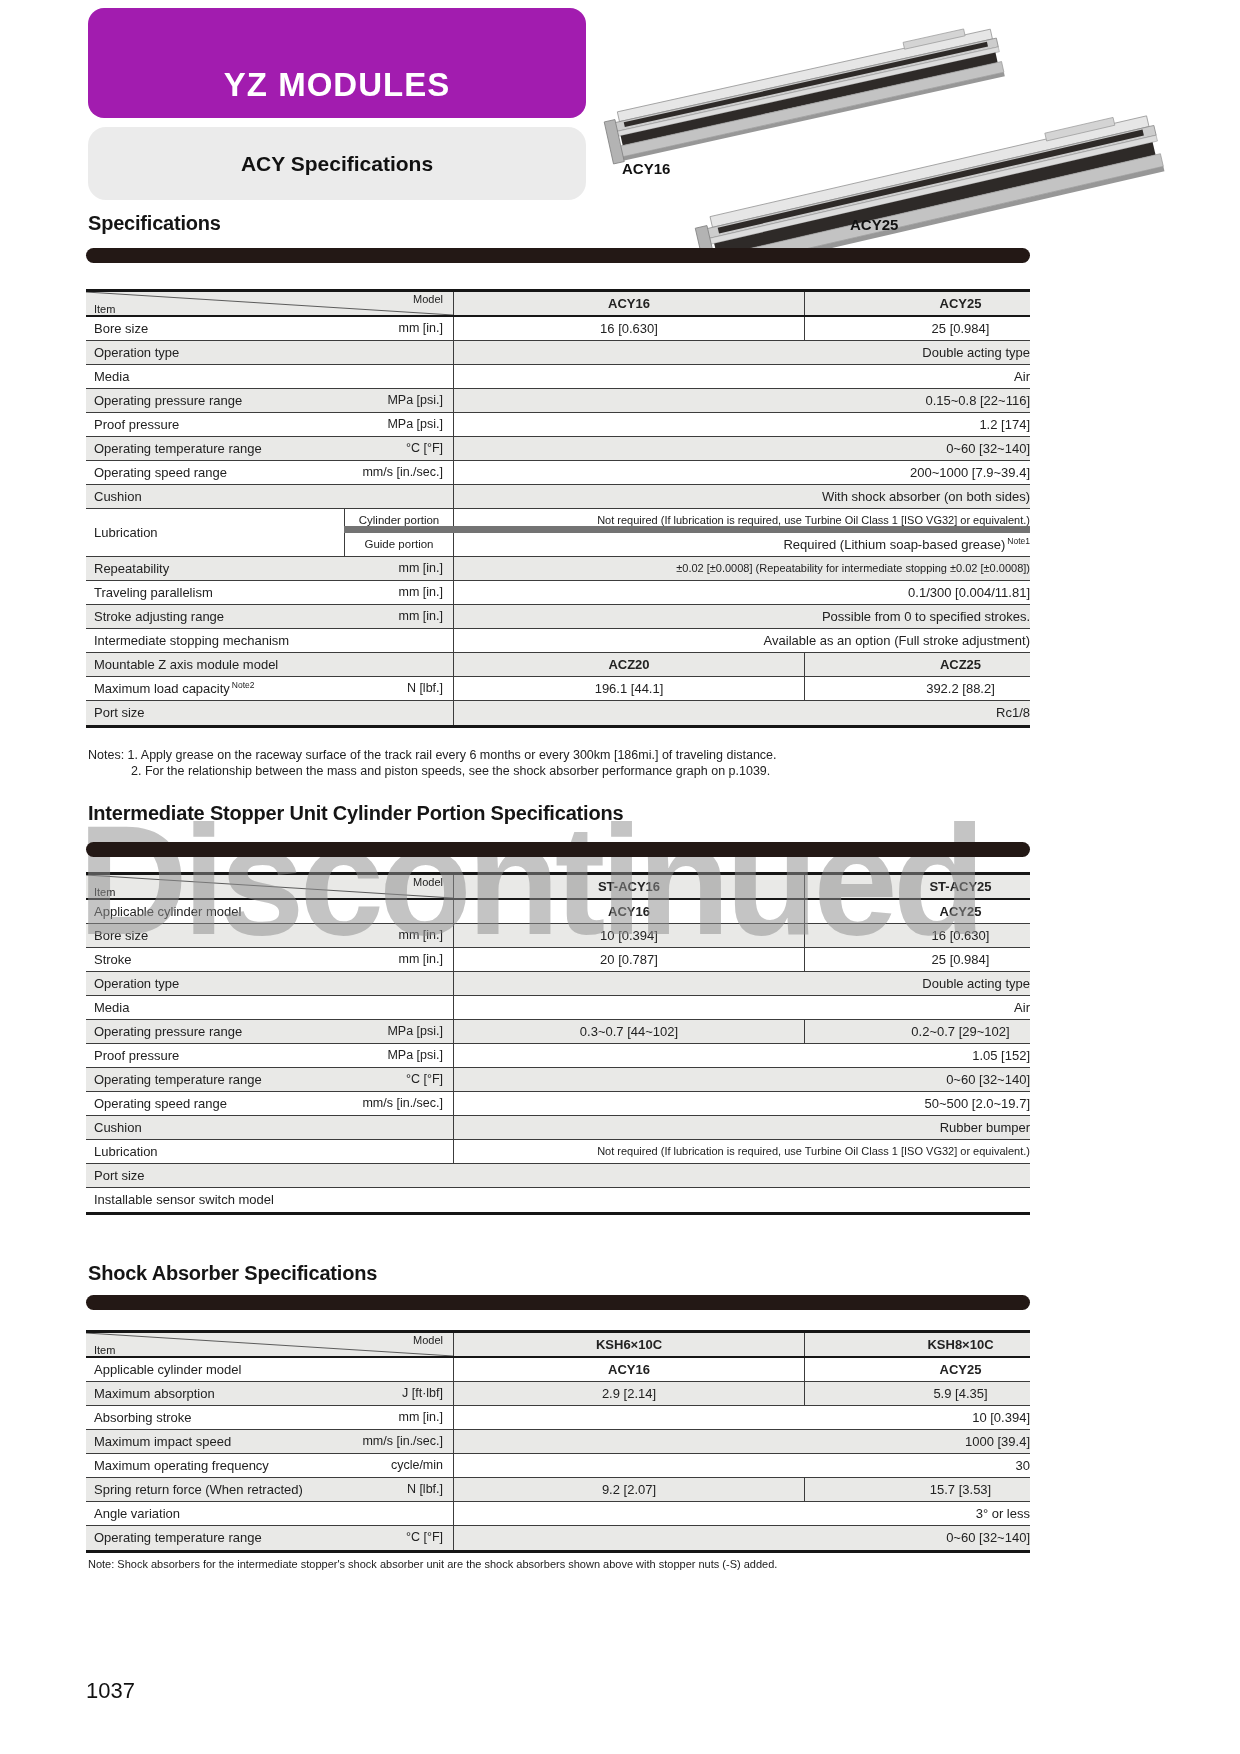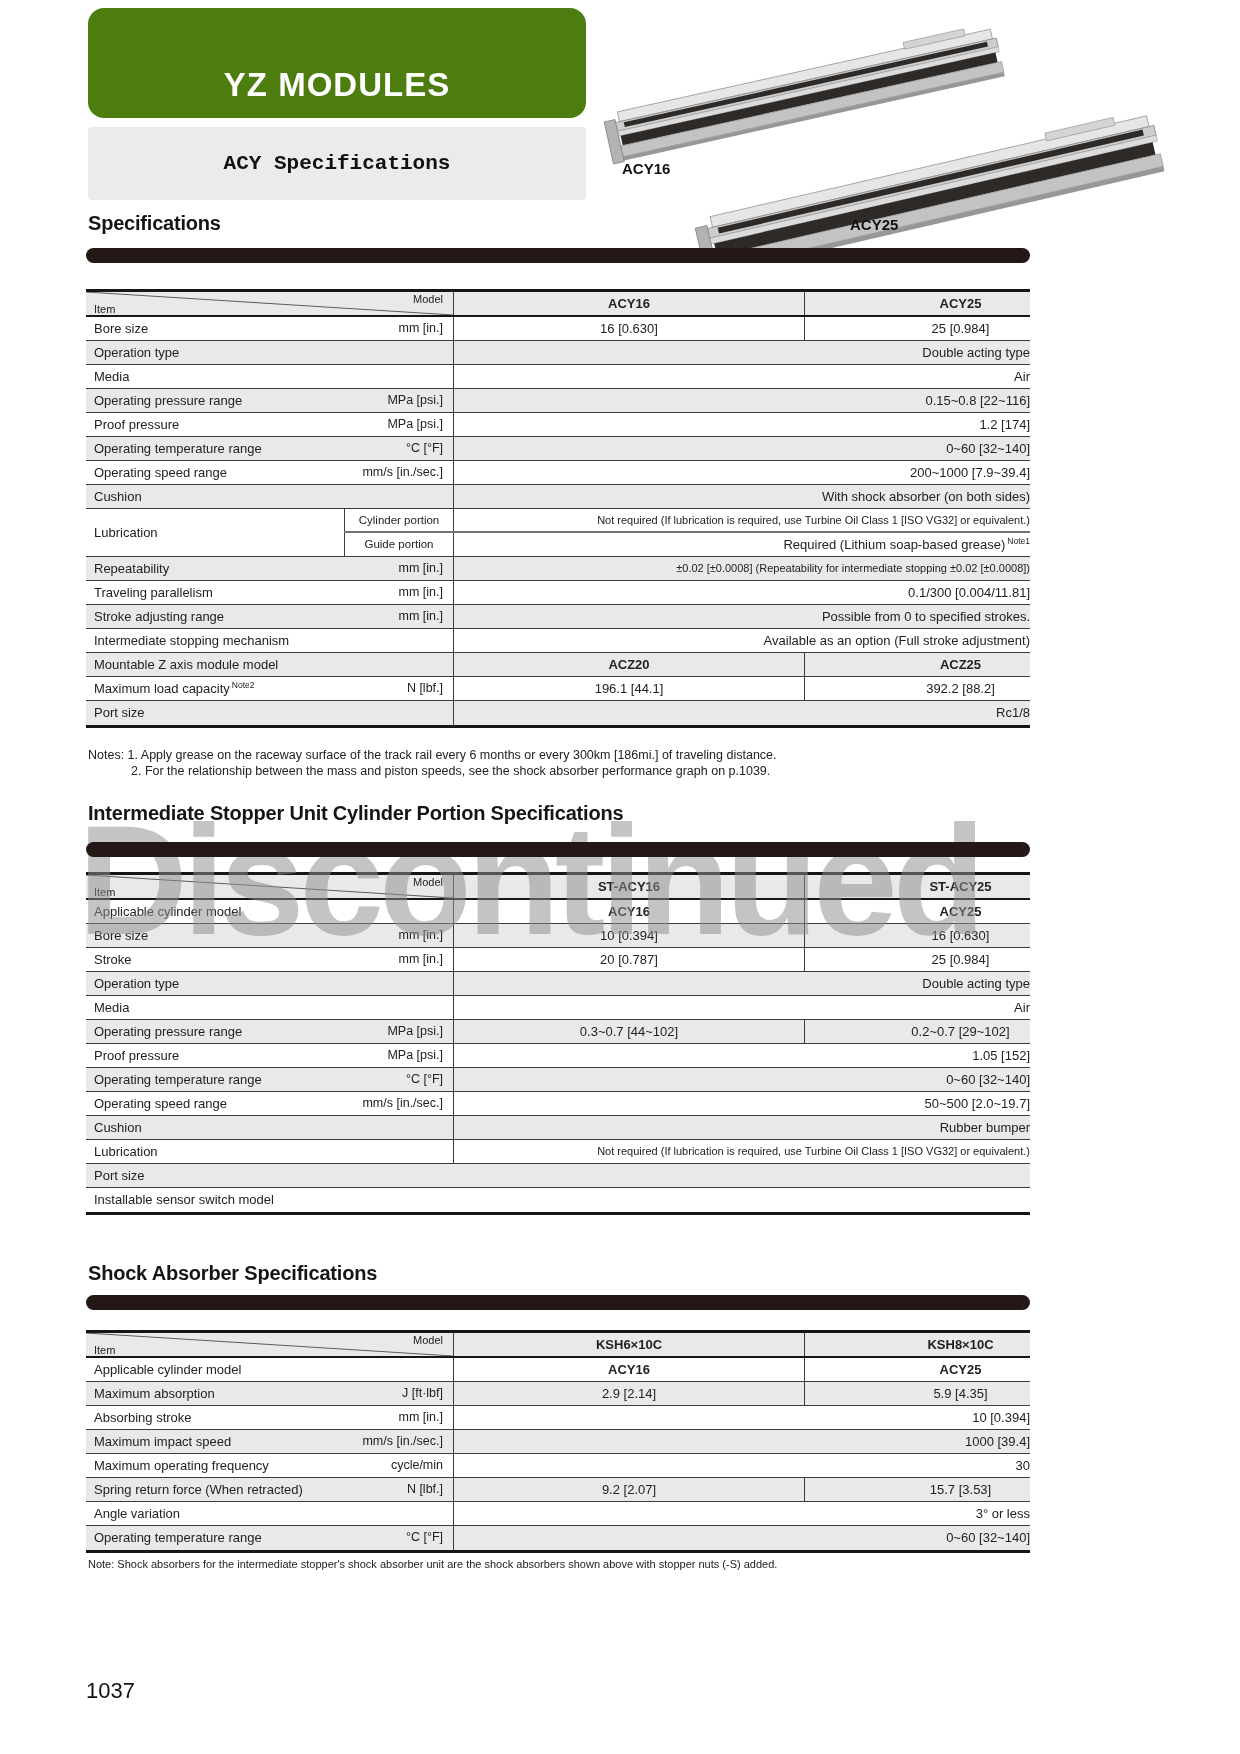--- a/index.html
+++ b/index.html
@@ -2,24 +2,24 @@
 <html><head>
 <meta charset="utf-8">
 <style>
   * { margin:0; padding:0; box-sizing:border-box; }
   html,body { background:#ffffff; }
   body { font-family:"Liberation Sans", sans-serif; color:#1a1a1a; }
   #page { position:relative; width:1240px; height:1754px; background:#fff; overflow:hidden; }
 
   
   .brandbox { position:absolute; left:88px; top:8px; width:498px; height:110px;
-    background:#4d7c0f; border-radius:16px; display:flex; align-items:flex-end; justify-content:center; }
+    background:#a21caf; border-radius:16px; display:flex; align-items:flex-end; justify-content:center; }
   .brandbox .t { color:#fff; font-size:33px; font-weight:bold; letter-spacing:1px; padding-bottom:14px; }
   .subbox { position:absolute; left:88px; top:127px; width:498px; height:73px;
-    background:#ebebeb; border-radius:4px; display:flex; align-items:center; justify-content:center;font-family:Liberation Mono, monospace; }
+    background:#ebebeb; border-radius:18px; display:flex; align-items:center; justify-content:center; }
   .subbox .t { font-size:21px; font-weight:bold; color:#111; }
 
   .prodlabel { position:absolute; font-size:15px; font-weight:bold; color:#111; }
 
   .secheading { position:absolute; left:88px; font-size:20px; font-weight:bold; color:#151515; letter-spacing:-0.2px; }
   .secbar { position:absolute; left:86px; width:944px; height:15px; background:#231815; border-radius:8px; }
 
   
   .tbl { position:absolute; left:86px; width:944px; border-top:3px solid #161616; border-bottom:3px solid #161616; font-size:13px; color:#222; }
   .row { display:flex; height:24px; line-height:23px; border-bottom:1px solid #3c3c3c; background:#fff; }
@@ -40,21 +40,21 @@
   .corner { position:relative; width:367px; }
   .corner svg { position:absolute; inset:0; width:100%; height:100%; }
   .corner .item { position:absolute; left:8px; bottom:0px; font-size:11px; line-height:12px; }
   .corner .model { position:absolute; right:10px; top:1px; font-size:11px; line-height:12px; }
 
   
   .row.lub { height:48px; }
   .lub .c-item { width:258px; align-items:center; }
   .lubcols { flex:1; display:flex; flex-direction:column; }
   .lubsub { display:flex; height:24px; line-height:23px; }
-  .lubsub:first-child { border-bottom:2px solid #737373; }
+  .lubsub:first-child { border-bottom:7px solid #737373; }
   .c-sub { width:109px; text-align:center; border-left:1px solid #3c3c3c; font-size:11.5px; }
   .lubsub .c-m { border-left:1px solid #3c3c3c; }
 
   .notes { position:absolute; left:88px; font-size:12.5px; color:#222; line-height:15.5px; }
   .notes .n2 { padding-left:43px; }
   .bottomnote { position:absolute; left:88px; font-size:11px; color:#222; }
 
   .watermark { position:absolute; left:78px; top:793px; width:1000px; font-size:152px; font-weight:bold;
     color:#8f8f8f; opacity:0.52; letter-spacing:-5px; z-index:5; pointer-events:none; transform:scaleY(1.02); }
   .zbar { z-index:10; }

